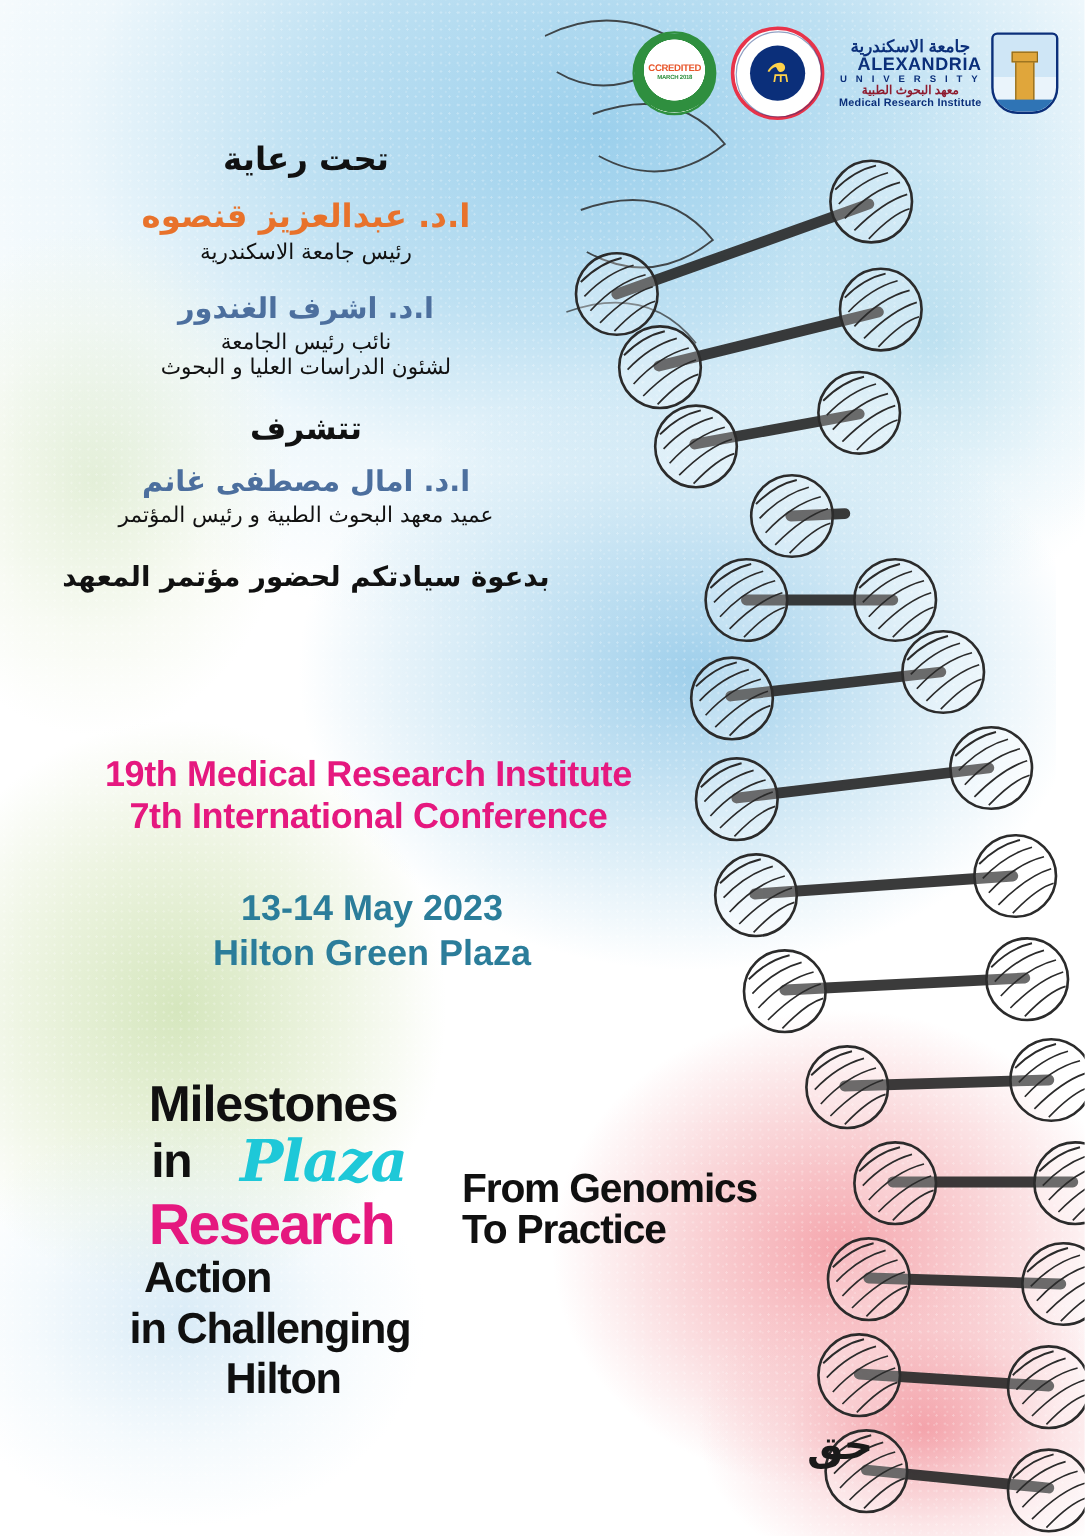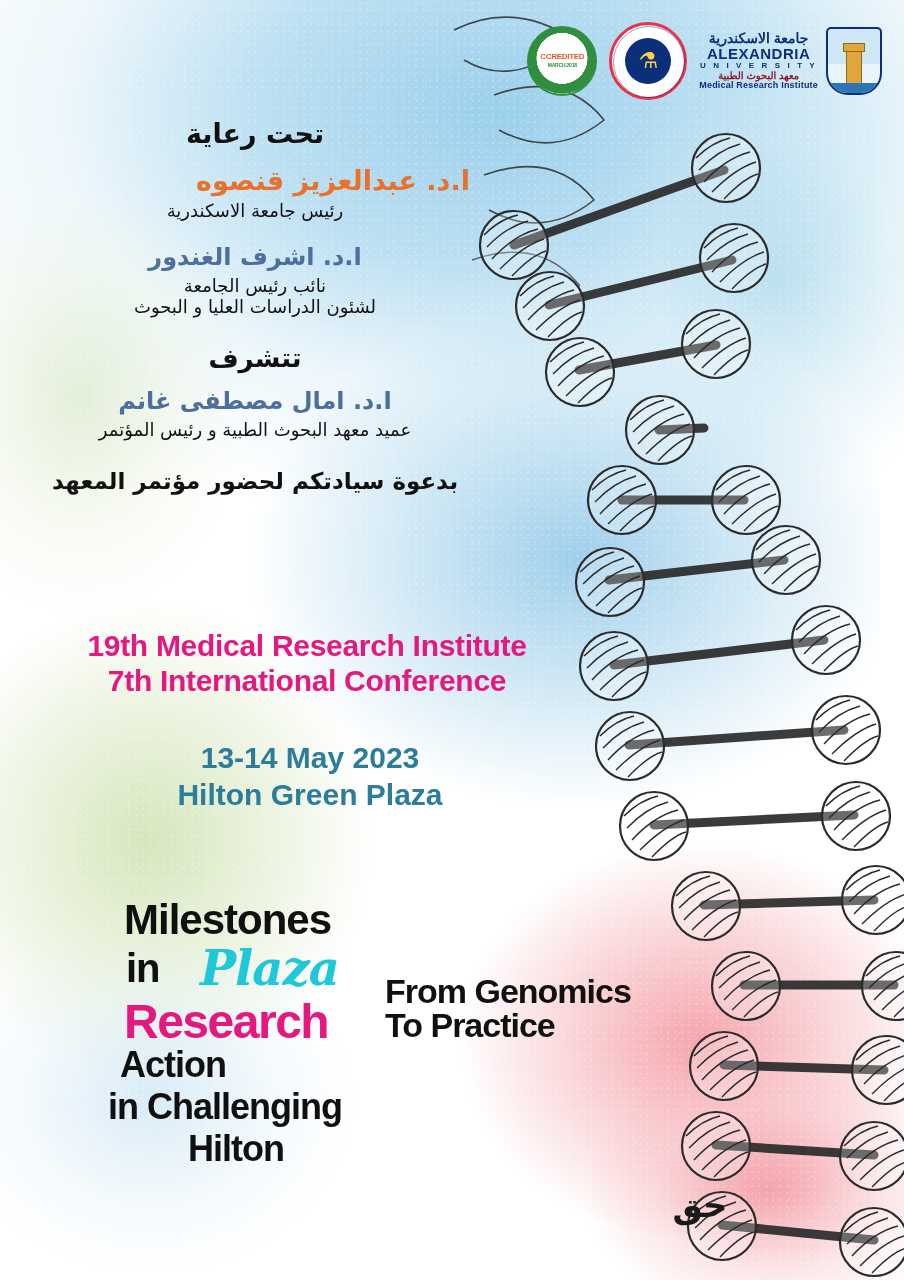--- a/index.html
+++ b/index.html
@@ -175,20 +175,21 @@
     font-size: 14px;
     font-weight: bold;
     color: #0b2f7a;
     direction: rtl;
   }
   .alex-en1 {
     font-size: 15px;
     font-weight: bold;
     color: #0b2f7a;
     letter-spacing: 0.5px;
+    text-align: right;
   }
   .alex-en2 {
     font-size: 8px;
     font-weight: bold;
     color: #0b2f7a;
     letter-spacing: 2.6px;
   }
   .alex-ar2 {
     font-size: 10px;
     font-weight: bold;
@@ -250,21 +251,20 @@
     color: #111111;
     margin: 0 0 16px 0;
     font-family: "DejaVu Sans", sans-serif;
   }
   .ar-name-orange {
     font-size: 27px;
     font-weight: bold;
     color: #e8722b;
     margin: 0 0 4px 0;
     font-family: "DejaVu Sans", sans-serif;
-    text-align: right;
   }
   .ar-sub {
     font-size: 18px;
     color: #111111;
     margin: 0;
     font-family: "DejaVu Sans", sans-serif;
   }
   .ar-name-blue {
     font-size: 24px;
     font-weight: bold;

